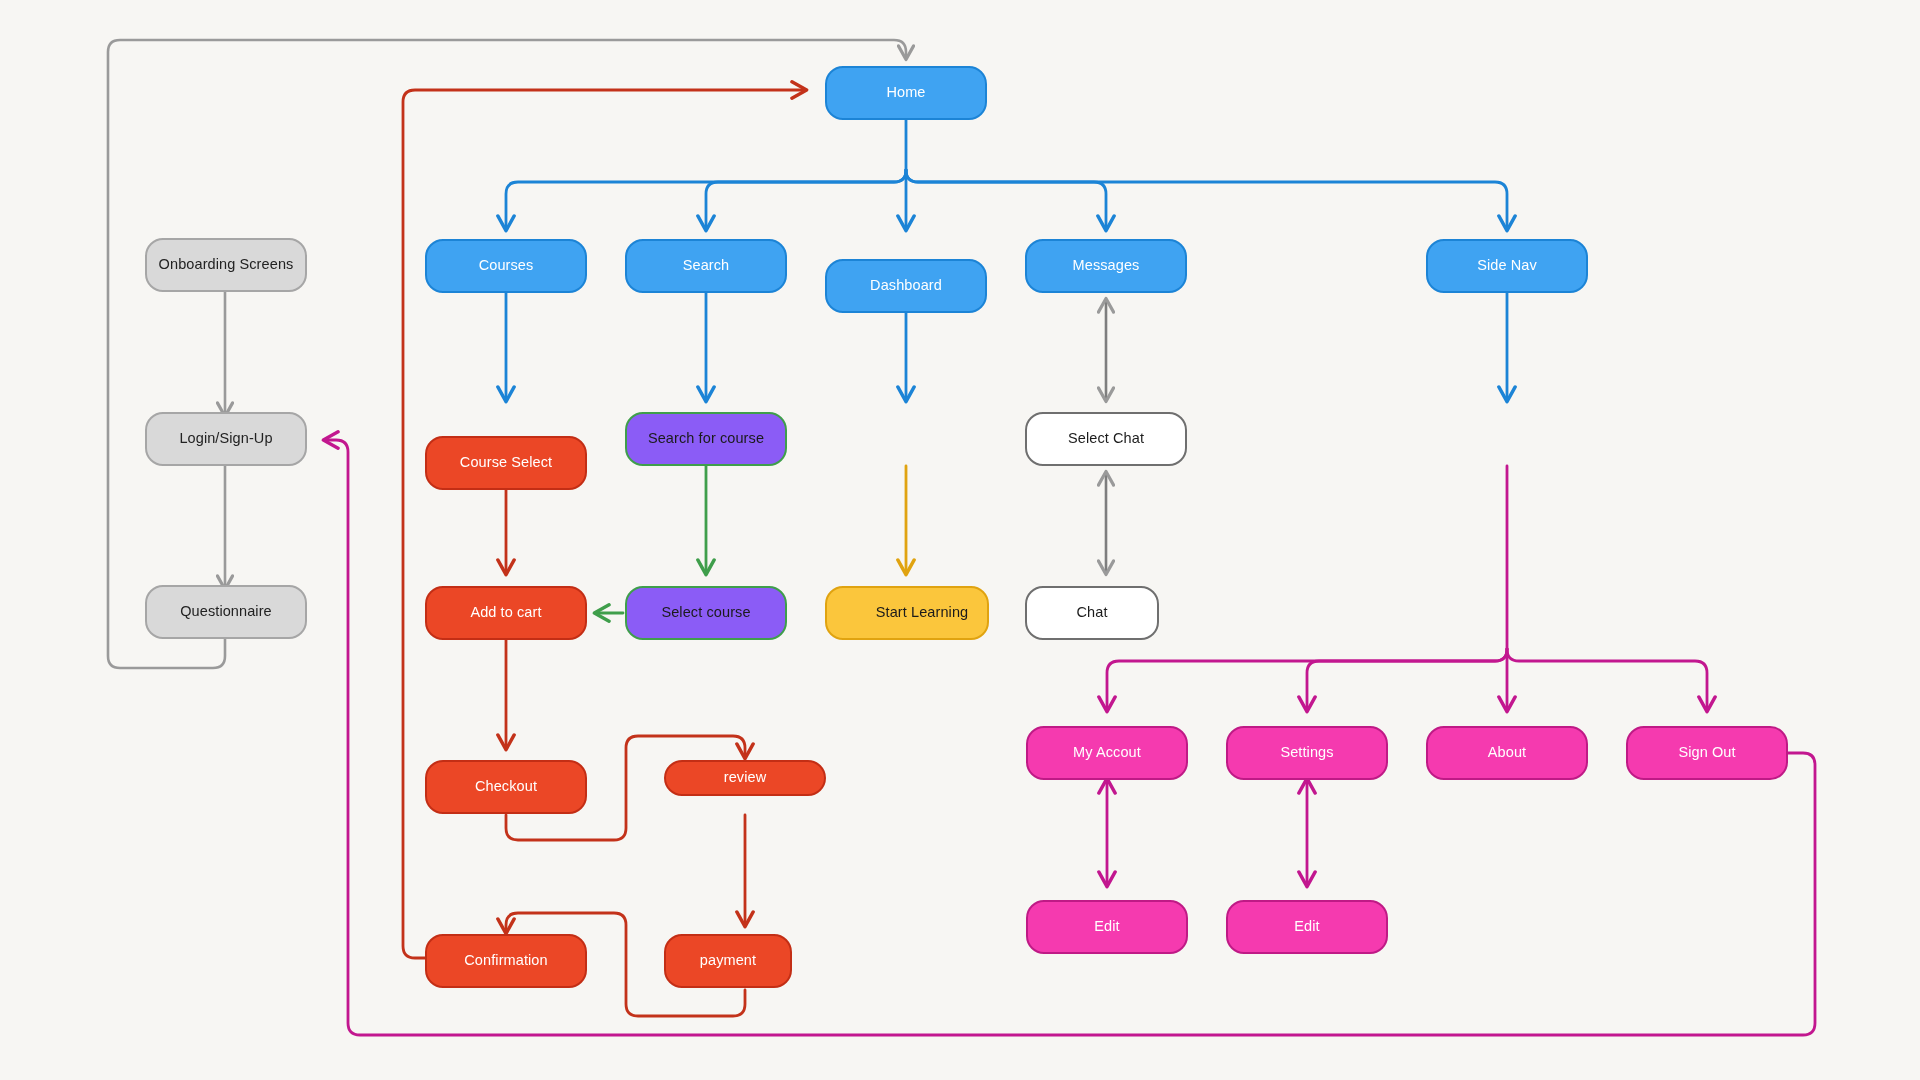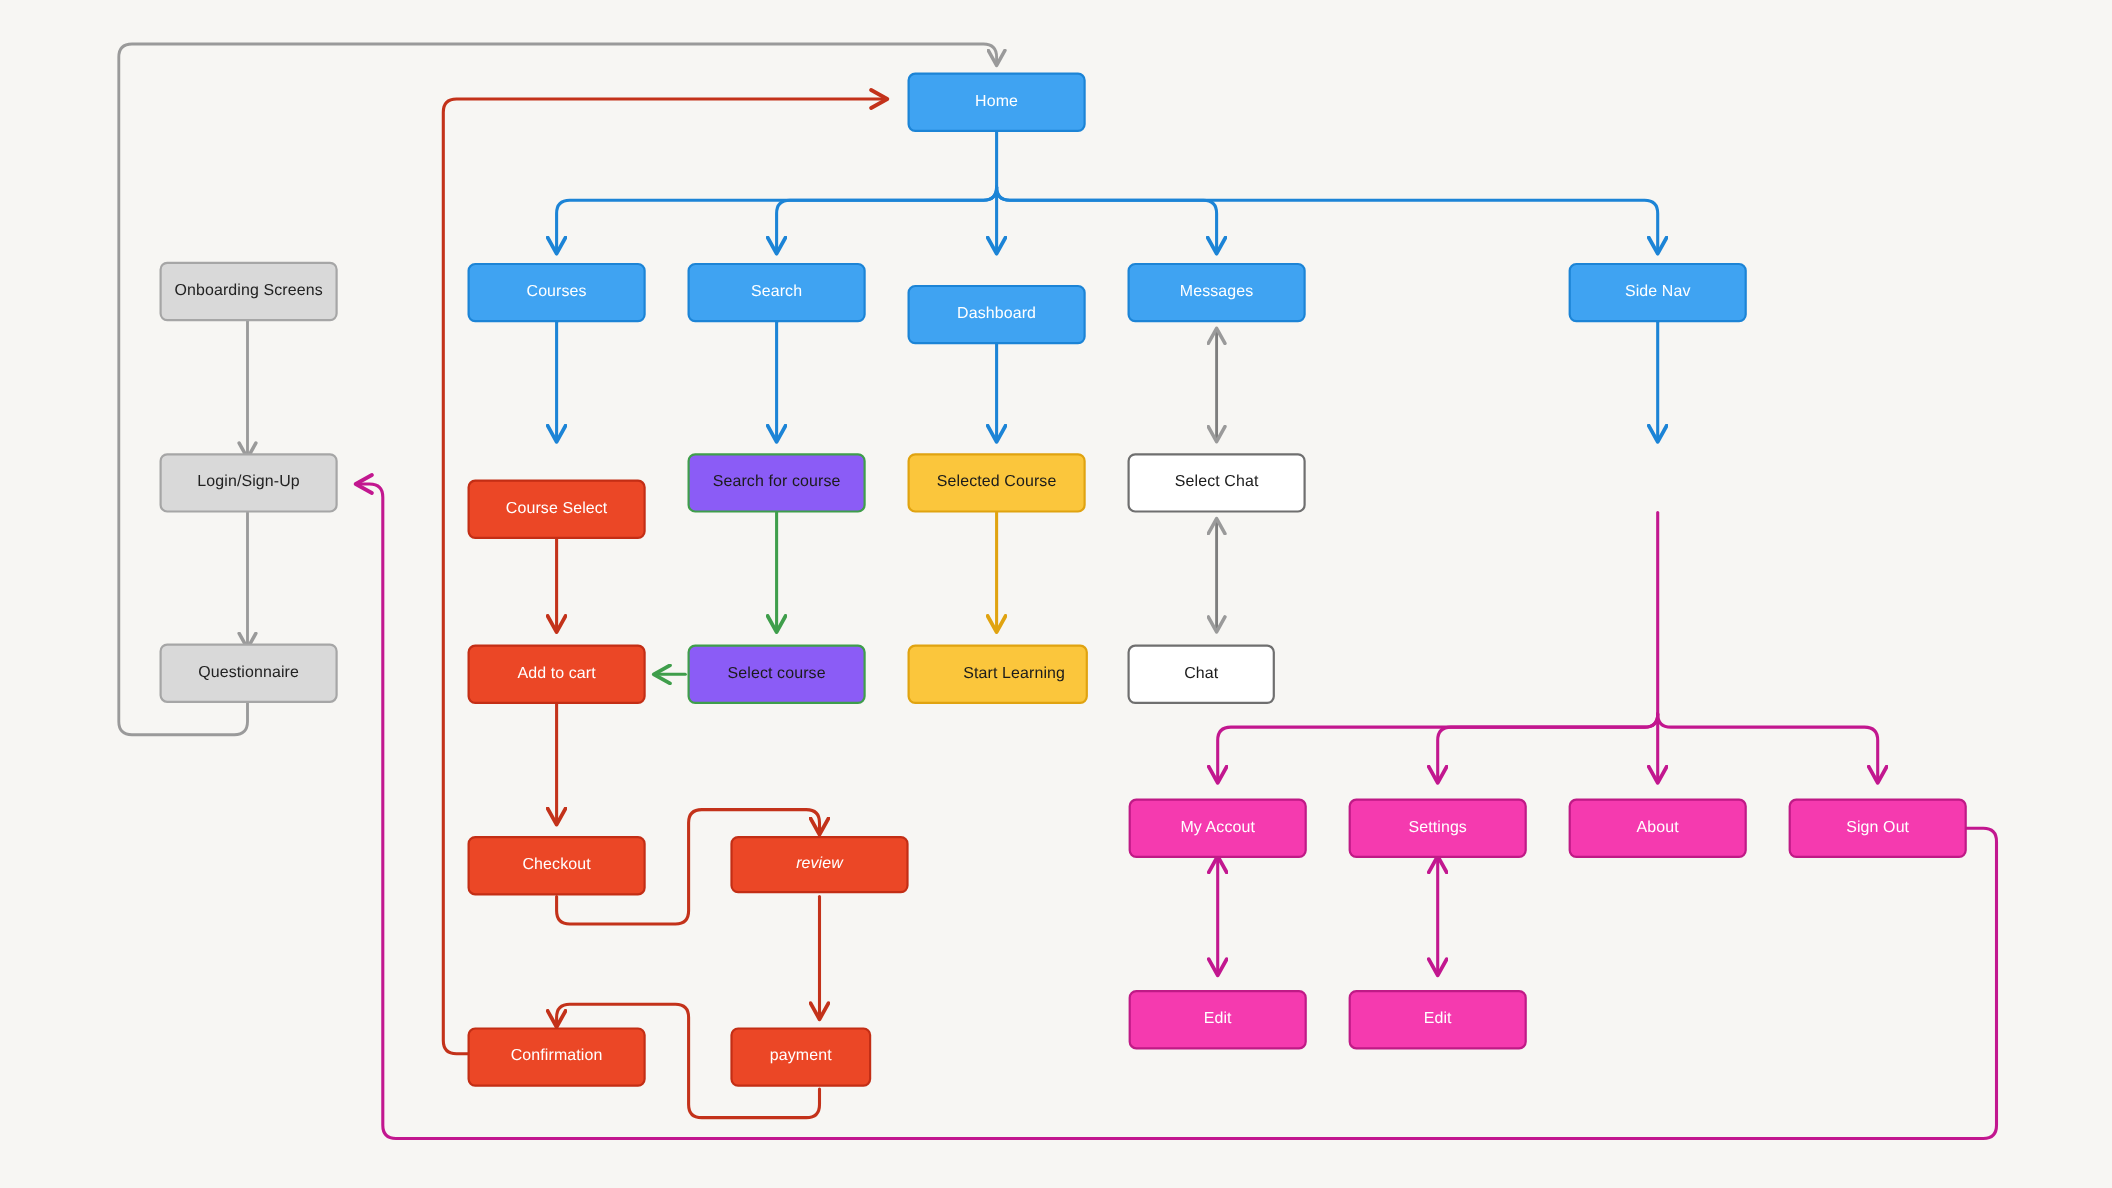--- a/index.html
+++ b/index.html
@@ -26,21 +26,21 @@
     height: 1080px;
     pointer-events: none;
   }
   .node {
     position: absolute;
     box-sizing: border-box;
     display: flex;
     align-items: center;
     justify-content: center;
     text-align: center;
-    border-radius: 7px;
+    border-radius: 18px;
     border-style: solid;
     border-width: 2px;
     font-size: 14.5px;
     line-height: 1.2;
     letter-spacing: 0.1px;
     user-select: none;
     padding: 2px 6px;
   }
   .node .lbl { display: block; }
   
@@ -162,44 +162,41 @@
   <div class="node n-blue" style="left:1426px; top:239px; width:162px; height:54px;">
     <span class="lbl">Side Nav</span>
   </div>
 
   <div class="node n-red" style="left:425px; top:412px; width:162px; height:54px;margin-top:24px;">
     <span class="lbl">Course Select</span>
   </div>
   <div class="node n-green" style="left:625px; top:412px; width:162px; height:54px;">
     <span class="lbl">Search for course</span>
   </div>
-  <div class="node n-yellow" style="left:825px; top:412px; width:162px; height:54px;">
-    <span class="lbl">Selected Course</span>
-  </div>
   <div class="node n-white" style="left:1025px; top:412px; width:162px; height:54px;">
     <span class="lbl">Select Chat</span>
   </div>
 
   <div class="node n-red" style="left:425px; top:586px; width:162px; height:54px;">
     <span class="lbl">Add to cart</span>
   </div>
   <div class="node n-green" style="left:625px; top:586px; width:162px; height:54px;">
     <span class="lbl">Select course</span>
   </div>
   <div class="node n-yellow" style="left:825px; top:586px; width:164px; height:54px;padding-left:36px;">
     <span class="lbl">Start Learning</span>
   </div>
   <div class="node n-white" style="left:1025px; top:586px; width:134px; height:54px;">
     <span class="lbl">Chat</span>
   </div>
 
   <div class="node n-red" style="left:425px; top:760px; width:162px; height:54px;">
     <span class="lbl">Checkout</span>
   </div>
-  <div class="node n-red" style="left:664px; top:760px; width:162px; height:52px;font-style:italic;">
+  <div class="node n-red" style="left:664px; top:760px; width:162px; height:36px;">
     <span class="lbl">review</span>
   </div>
   <div class="node n-red" style="left:425px; top:934px; width:162px; height:54px;">
     <span class="lbl">Confirmation</span>
   </div>
   <div class="node n-red" style="left:664px; top:934px; width:128px; height:54px;">
     <span class="lbl">payment</span>
   </div>
 
   <div class="node n-pink" style="left:1026px; top:726px; width:162px; height:54px;">

